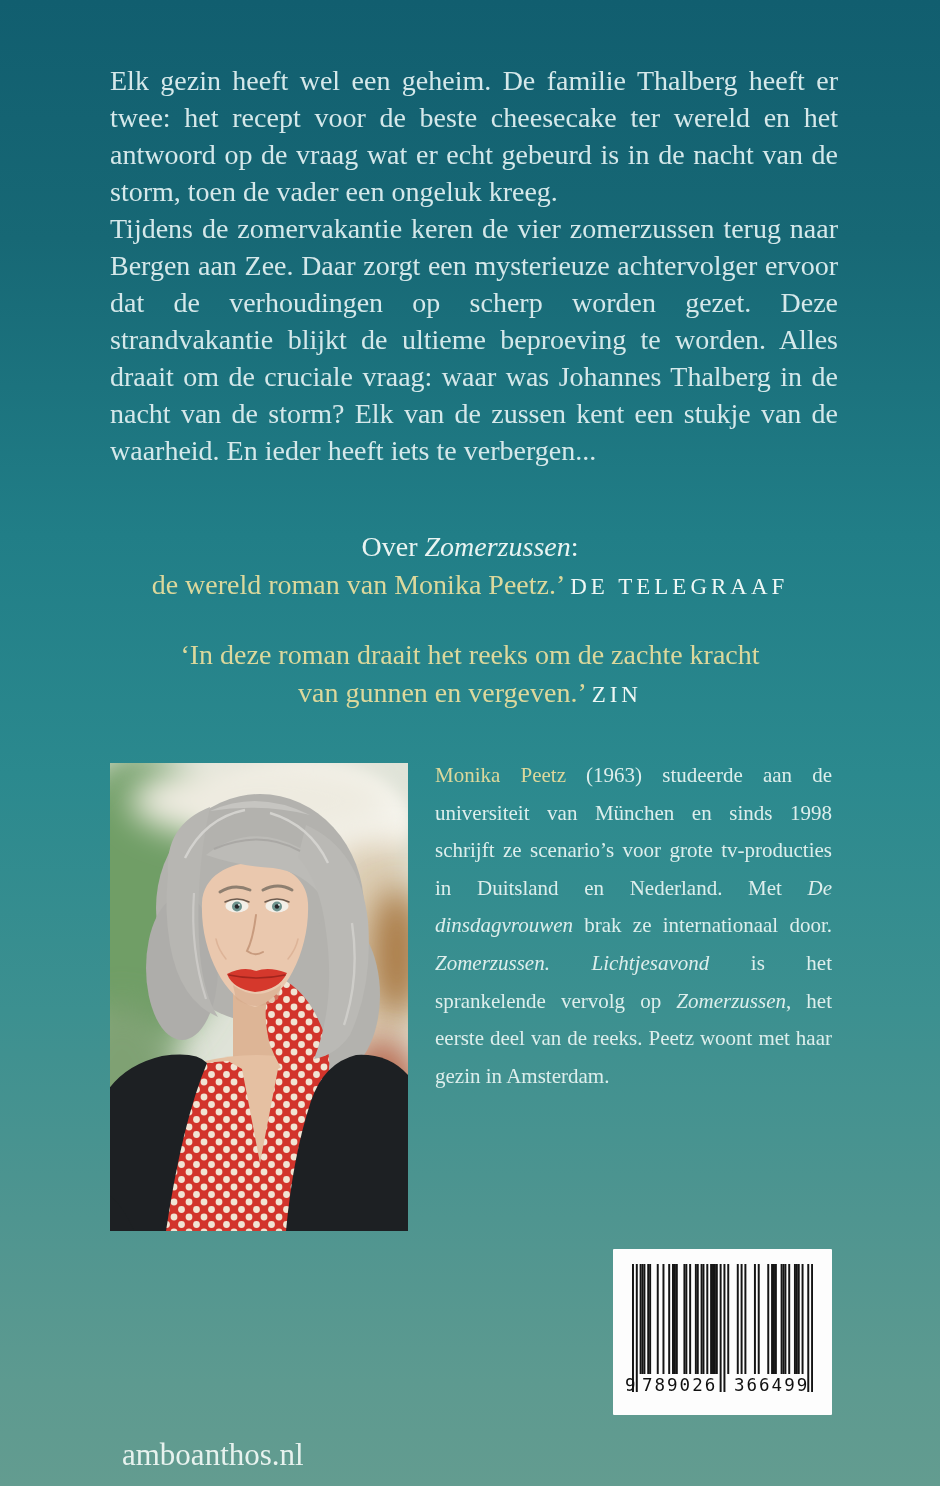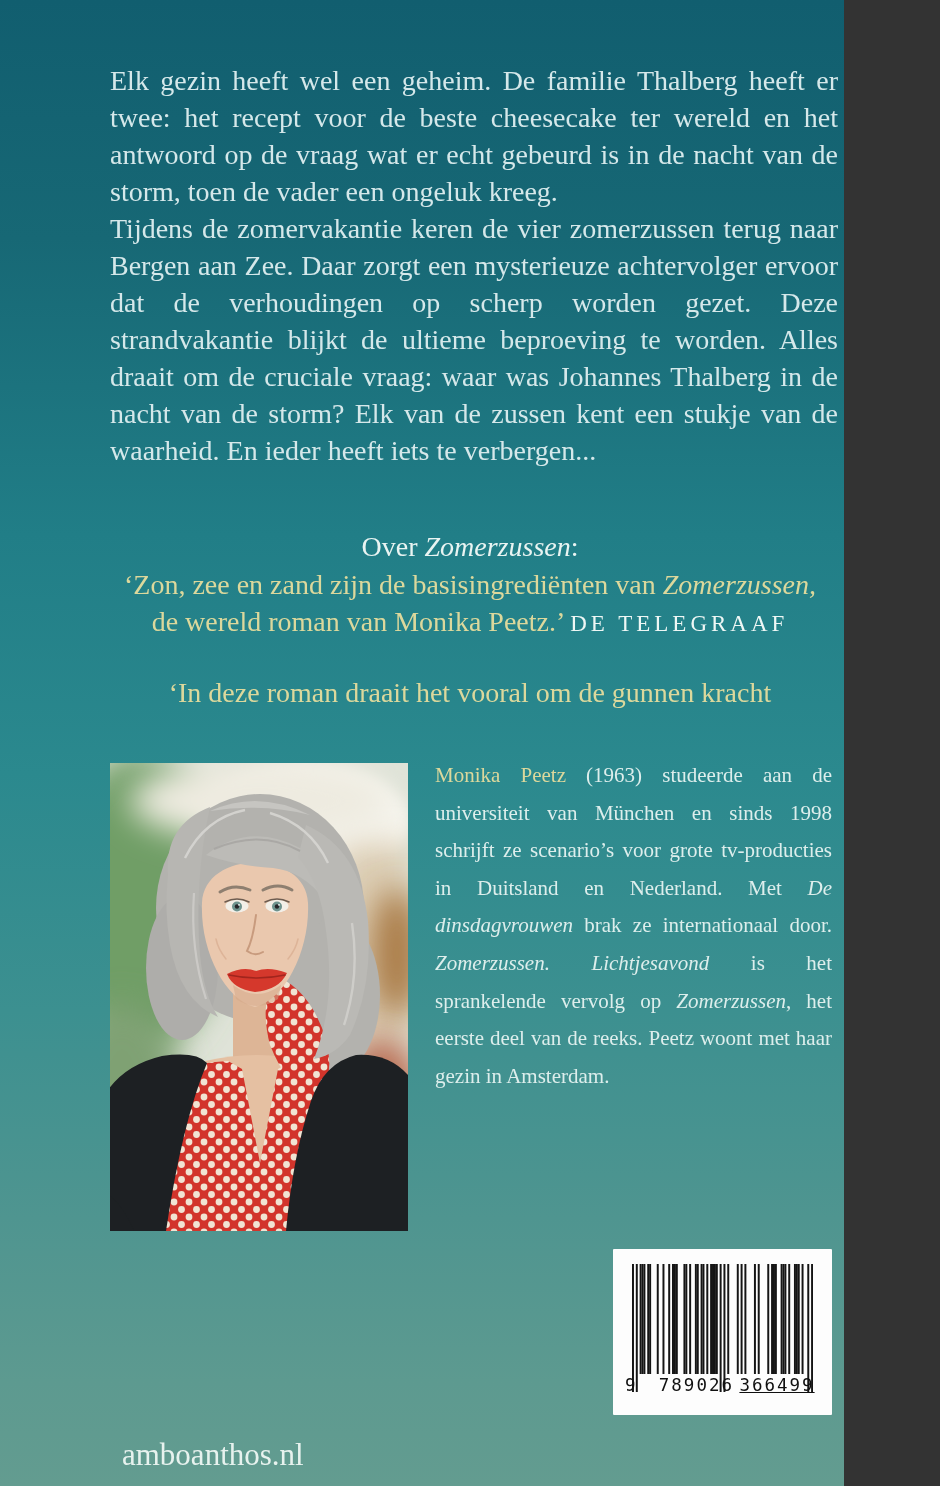--- a/index.html
+++ b/index.html
@@ -1,18 +1,18 @@
 <!DOCTYPE html>
 <html><head>
 <meta charset="utf-8">
 <style>
   html,body{margin:0;padding:0;background:#333;}
   .cover{
     position:relative;
-    width:844px;height:1486px;
+    width:940px;height:1486px;
     overflow:hidden;
     background:linear-gradient(180deg,
       #115e6f 0%, #176875 16%, #217e87 36%, #2b898e 52%,
       #3c9090 68%, #4f9590 82%, #5d9a90 93%, #639c90 100%);
     font-family:"Liberation Serif","DejaVu Serif",serif;
   }
   .blurb{
     position:absolute;left:110px;top:62px;width:728px;
     color:#d5e8ea;font-size:28px;line-height:37px;
     text-align:justify;
@@ -51,38 +51,38 @@
     background:#fdfdfd;border-radius:1px;
   }
   .barcode-box svg{position:absolute;left:19px;top:15px;}
   .barcode-digits{
     position:absolute;left:12px;right:12px;top:125px;height:24px;
     display:flex;align-items:flex-start;
     font-family:"DejaVu Sans Mono","Liberation Mono",monospace;
     font-size:17.5px;color:#101010;line-height:22px;
   }
   .bd-prefix{width:17px;}
-  .bd-left{width:92px;text-align:right;letter-spacing:2px;}
-  .bd-right{flex:1;text-align:center;letter-spacing:2px;text-decoration:underline;}
+  .bd-left{width:92px;text-align:left;letter-spacing:2px;}
+  .bd-right{flex:1;letter-spacing:2px;}
 </style>
 </head>
 <body>
 
 <div class="cover">
 
   <div class="blurb">
     <p>Elk gezin heeft wel een geheim. De familie Thalberg heeft er twee: het recept voor de beste cheesecake ter wereld en het antwoord op de vraag wat er echt gebeurd is in de nacht van de storm, toen de vader een ongeluk kreeg.</p>
     <p>Tijdens de zomervakantie keren de vier zomerzussen terug naar Bergen aan Zee. Daar zorgt een mysterieuze achtervolger ervoor dat de verhoudingen op scherp worden gezet. Deze strandvakantie blijkt de ultieme beproeving te worden. Alles draait om de cruciale vraag: waar was Johannes Thalberg in de nacht van de storm? Elk van de zussen kent een stukje van de waarheid. En ieder heeft iets te verbergen...</p>
   </div>
 
   <div class="reviews">
     <p><span>Over </span><span class="it">Zomerzussen</span><span>:</span></p>
-    <p class="quote"><span>‘Zon, zee en zand zijn de basisingrediënten van </span><span class="it">Zomerzussen,</span></p>
     <p class="quote"><span>de wereld roman van Monika Peetz.’ </span><span class="caps">DE TELEGRAAF</span></p>
-    <p class="quote q2"><span>‘In deze roman draait het vooral om de gunnen kracht</span></p>
+    <p class="quote q2"><span>‘In deze roman draait het reeks om de zachte kracht</span></p>
+    <p class="quote"><span>van gunnen en vergeven.’ </span><span class="caps">ZIN</span></p>
   </div>
 
   <div class="photo">
     <svg viewBox="0 0 298 468" width="298" height="468" aria-hidden="true">
       <defs>
         <filter id="b1" x="-50%" y="-50%" width="200%" height="200%">
             <feGaussianBlur stdDeviation="16"></feGaussianBlur>
           </filter>
         <filter id="b2" x="-50%" y="-50%" width="200%" height="200%">
             <feGaussianBlur stdDeviation="7"></feGaussianBlur>

